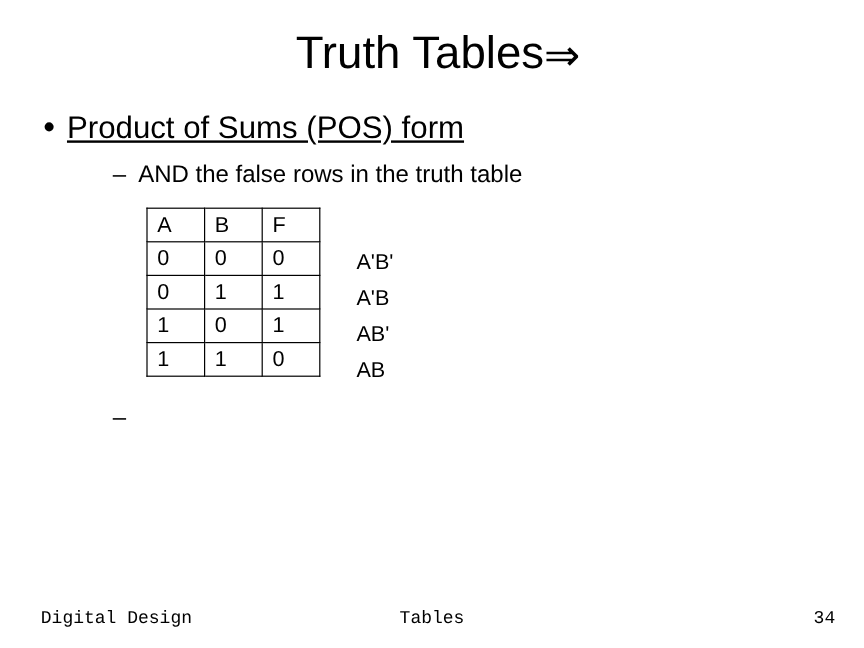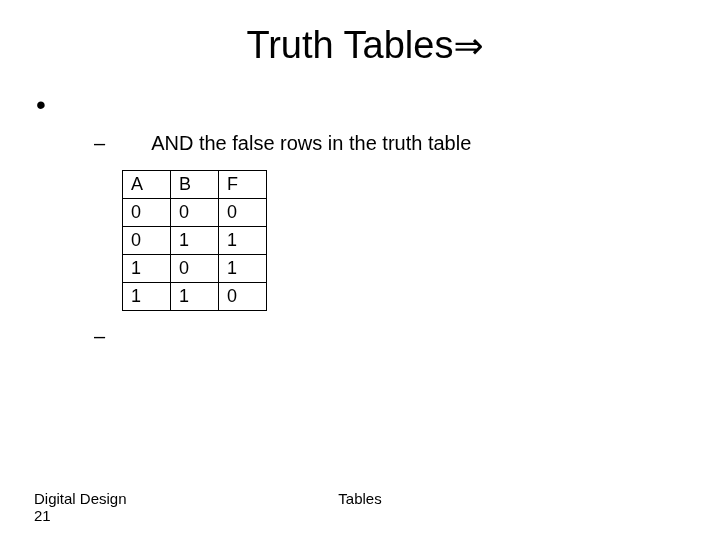--- a/index.html
+++ b/index.html
@@ -47,21 +47,20 @@
       margin-left: 44px;
       margin-bottom: 14px;
       font-size: 20px;
     }
     .bullet-2 .dash {
       margin-right: 10px;
     }
     .bullet-2 .text {
       max-width: 340px;
       line-height: 1.25;
-      margin-left: 36px;
     }
     .table-wrap {
       display: flex;
       align-items: flex-start;
       margin-left: 72px;
       margin-bottom: 14px;
     }
     table.truth {
       border-collapse: collapse;
       font-size: 18px;
@@ -103,40 +102,40 @@
     }
     .footer {
       position: absolute;
       bottom: 16px;
       left: 0;
       right: 0;
       display: flex;
       justify-content: space-between;
       align-items: baseline;
       padding: 0 24px 0 34px;
-      font-family: Liberation Sans, sans-serif;
+      font-family: Liberation Mono, monospace;
       font-size: 15px;
-      flex-direction: column;
     }
     .footer-center {
       position: absolute;
       left: 50%;
       transform: translateX(-50%);
     }
   </style>
 </head>
 <body>
 
 <div class="title">
   <span>Truth Tables</span>
   <span class="arrow-icon">⇒</span>
 </div>
 
 <div class="bullet-1">
   <span class="dot">•</span>
+  <span class="text">Product of Sums (POS) form</span>
 </div>
 
 <div class="bullet-2">
   <span class="dash">–</span>
   <span class="text">AND the false rows in the truth table</span>
 </div>
 
 <div class="table-wrap">
   <table class="truth">
     <tbody>
@@ -160,23 +159,30 @@
       <td>0</td>
       <td>1</td>
     </tr>
     <tr>
       <td>1</td>
       <td>1</td>
       <td>0</td>
     </tr>
   </tbody>
     </table>
+  <div class="labels-col">
+    <div class="spacer"></div>
+    <div class="lab">A'B'</div>
+    <div class="lab">A'B</div>
+    <div class="lab">AB'</div>
+    <div class="lab">AB</div>
+  </div>
 </div>
 
 <div class="deriv">
   <span class="dash">–</span>
 </div>
 
 <div class="footer">
   <span>Digital Design</span>
   <span class="footer-center">Tables</span>
-  <span>21</span>
+  <span>34</span>
 </div>
 
 </body></html>

